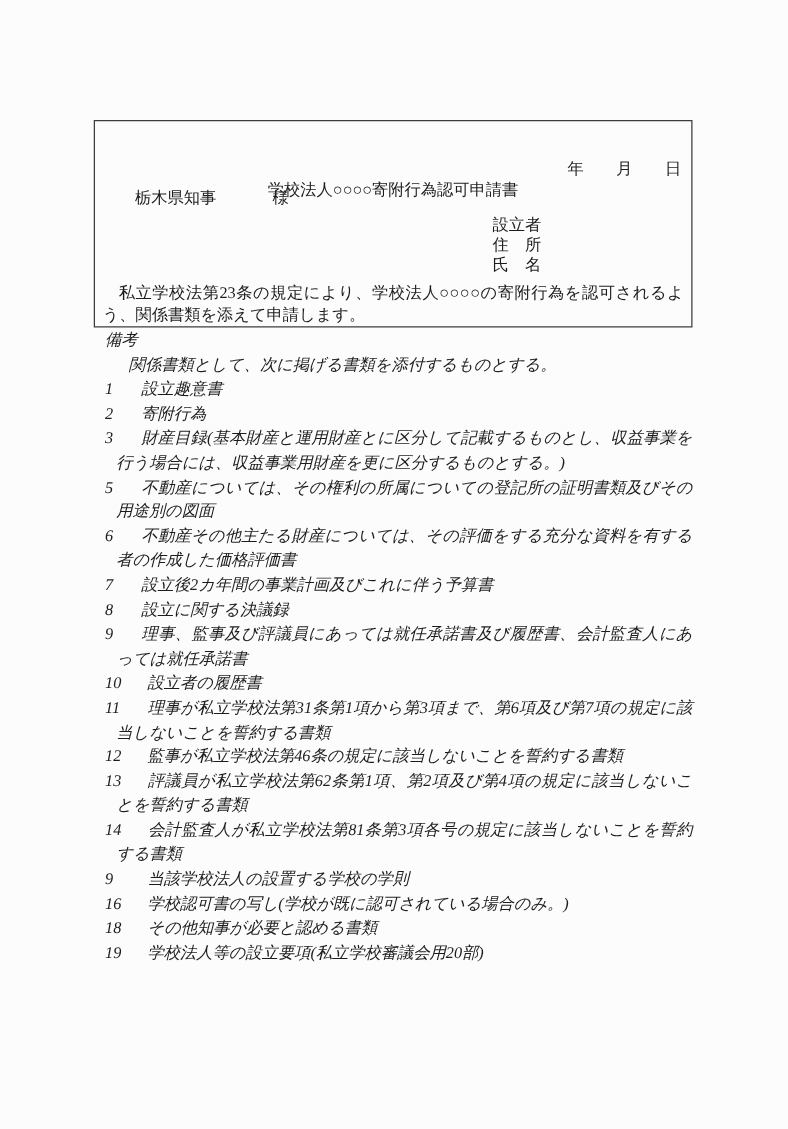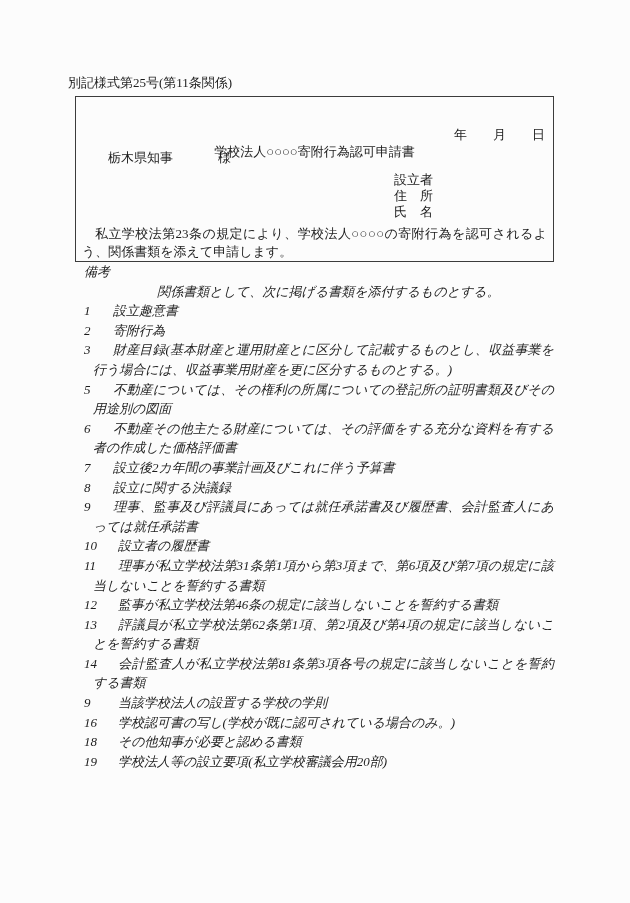--- a/index.html
+++ b/index.html
@@ -27,32 +27,31 @@
   .box-body {
     position: absolute; left: 6px; right: 6px; top: 128px;
     line-height: 18px; text-indent: 1em; text-align: justify;
   }
 
   .remarks {
     position: absolute; left: 84px; top: 262px; width: 470px;
     line-height: 19.6px;
     font-style: italic;
   }
-  .remarks-intro { padding-left: 19px; text-align: center; }
+  .remarks-intro { padding-left: 19px; }
   .item { padding-left: 9px; text-indent: -9px; text-align: justify; }
   .num { display: inline-block; text-indent: 0; }
   .w1 { width: 29px; }
   .w2 { width: 34px; }
 </style>
 </head>
 <body>
 
 <div class="page">
 
-  <div class="form-number">別記様式第25号(第11条関係)</div>
 
   <div class="app-box">
     <div class="box-title">学校法人○○○○寄附行為認可申請書</div>
     <div class="date-line">年　　月　　日</div>
     <div class="addressee-line">
       <span>栃木県知事</span><span class="honorific">様</span>
     </div>
     <div class="founder-block">
       <div>設立者</div>
       <div>住　所</div>

